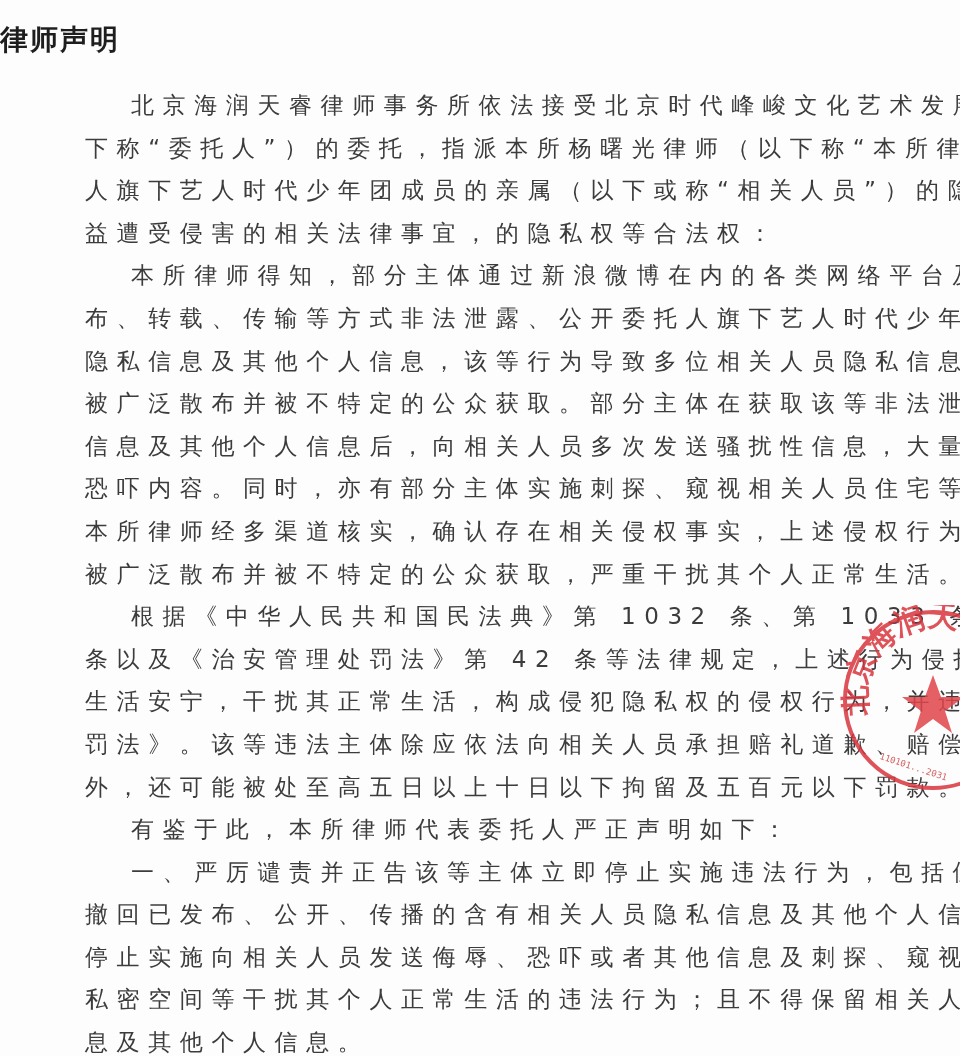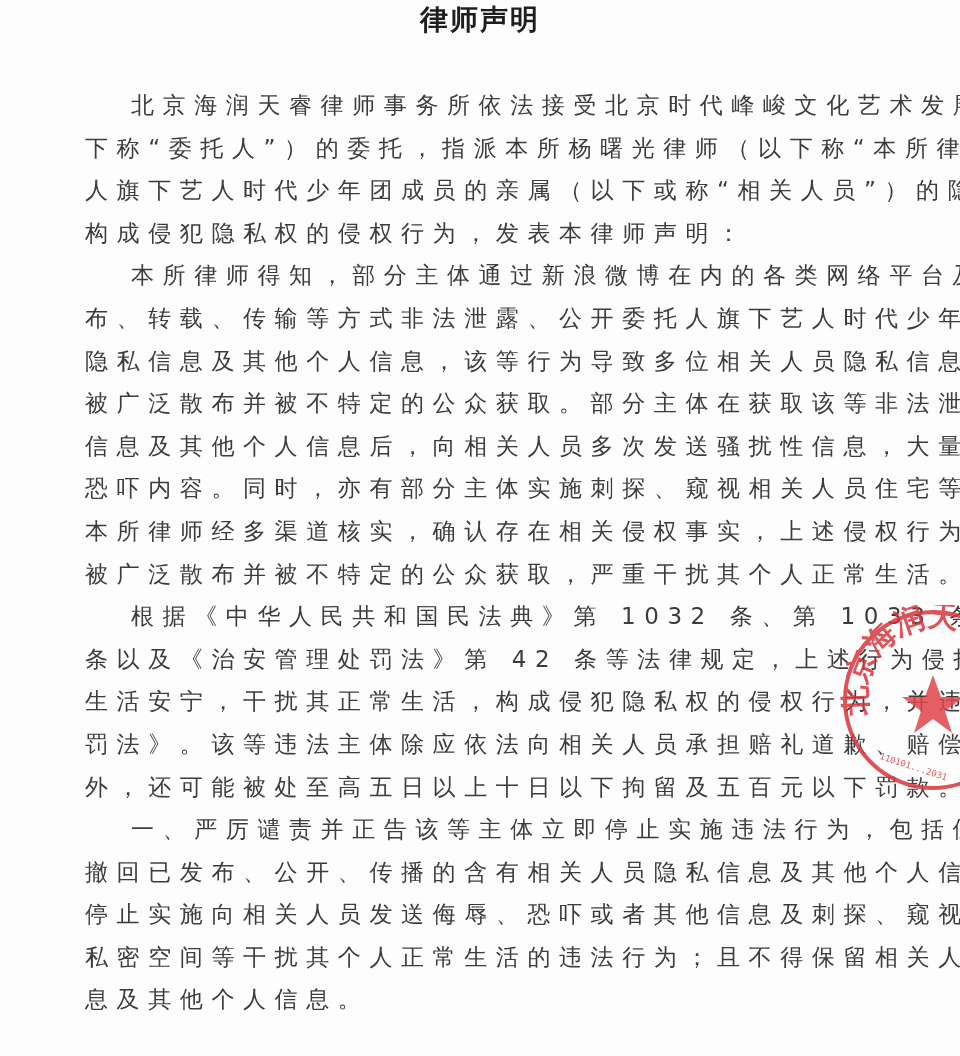--- a/index.html
+++ b/index.html
@@ -5,22 +5,22 @@
   html, body { margin: 0; padding: 0; }
   body {
     width: 960px; height: 1056px; overflow: hidden;
     background: #fdfdfd;
     font-family: "DejaVu Sans", sans-serif;
     color: #3a3a3a;
     position: relative;
   }
   .page { position: absolute; left: 0; top: 0; width: 960px; height: 1056px; }
   .title {
-    position: absolute; top: 0; left: 0; width: 960px;
-    text-align: center; font-size: 28px; font-weight: bold;
+    position: absolute; top: 20px; left: 0; width: 960px;
+    font-size: 28px; font-weight: bold;
     color: #1e1e1e; letter-spacing: 2px; line-height: 40px;
   }
   .body-text {
     position: absolute; left: 85px; top: 84px; width: 785px;
   }
   .para { margin: 0; }
   .line {
     display: block; height: 42.6px; line-height: 42.6px;
     font-size: 23px; letter-spacing: 8.6px; white-space: nowrap;
     color: #3c3c3c;
@@ -35,38 +35,41 @@
 <body>
 
 <div class="page">
   <div class="title">律师声明</div>
 
   <div class="body-text">
     <div class="para">
       <span class="line indent">北京海润天睿律师事务所依法接受北京时代峰峻文化艺术发展有限公司（以</span>
       <span class="line">下称“委托人”）的委托，指派本所杨曙光律师（以下称“本所律师”）就委托</span>
       <span class="line">人旗下艺人时代少年团成员的亲属（以下或称“相关人员”）的隐私权等合法权</span>
-      <span class="line">构成侵犯隐私权的侵权行为，发表本律师声明：</span>
+      <span class="line">益遭受侵害的相关法律事宜，的隐私权等合法权：</span>
     </div>
     <div class="para">
       <span class="line indent">本所律师得知，部分主体通过新浪微博在内的各类网络平台及其他途径以发</span>
       <span class="line">布、转载、传输等方式非法泄露、公开委托人旗下艺人时代少年团成员的亲属的</span>
       <span class="line">隐私信息及其他个人信息，该等行为导致多位相关人员隐私信息及其他个人信息</span>
       <span class="line">被广泛散布并被不特定的公众获取。部分主体在获取该等非法泄露、公开的隐私</span>
       <span class="line">信息及其他个人信息后，向相关人员多次发送骚扰性信息，大量信息中含有侮辱、</span>
       <span class="line">恐吓内容。同时，亦有部分主体实施刺探、窥视相关人员住宅等私密空间的行为。</span>
       <span class="line">本所律师经多渠道核实，确认存在相关侵权事实，上述侵权行为多次发生，已经</span>
       <span class="line">被广泛散布并被不特定的公众获取，严重干扰其个人正常生活。</span>
     </div>
     <div class="para">
       <span class="line indent">根据《中华人民共和国民法典》第 1032 条、第 1033 条、第 1034 条、第 995</span>
       <span class="line">条以及《治安管理处罚法》第 42 条等法律规定，上述行为侵扰相关人员的私人</span>
       <span class="line">生活安宁，干扰其正常生活，构成侵犯隐私权的侵权行为，并违反《治安管理处</span>
       <span class="line">罚法》。该等违法主体除应依法向相关人员承担赔礼道歉、赔偿损失等民事责任</span>
       <span class="line">外，还可能被处至高五日以上十日以下拘留及五百元以下罚款。</span>
+    </div>
+    <div class="para">
+      <span class="line indent">有鉴于此，本所律师代表委托人严正声明如下：</span>
     </div>
     <div class="para">
       <span class="line indent">一、严厉谴责并正告该等主体立即停止实施违法行为，包括但不限于：删除、</span>
       <span class="line">撤回已发布、公开、传播的含有相关人员隐私信息及其他个人信息的全部内容；</span>
       <span class="line">停止实施向相关人员发送侮辱、恐吓或者其他信息及刺探、窥视相关人员住宅等</span>
       <span class="line">私密空间等干扰其个人正常生活的违法行为；且不得保留相关人员的任何隐私信</span>
       <span class="line">息及其他个人信息。</span>
     </div>
   </div>
 

